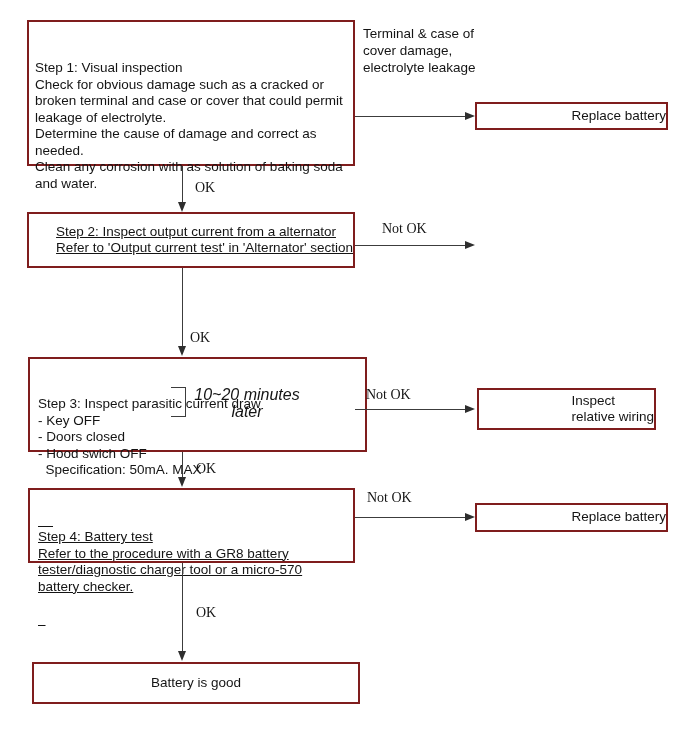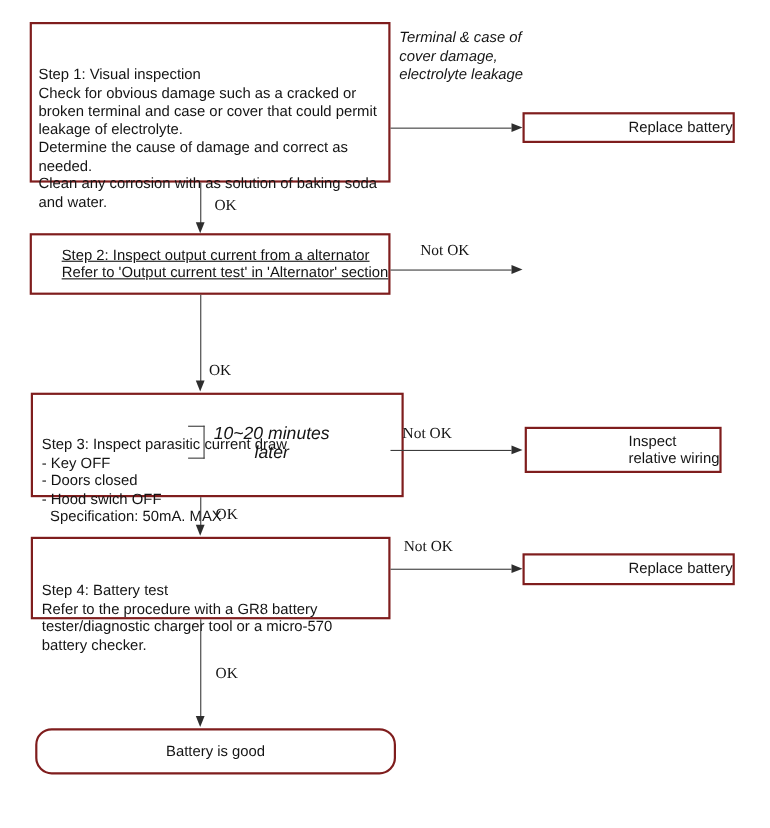--- a/index.html
+++ b/index.html
@@ -22,21 +22,20 @@
     white-space: pre;
   }
   .box .txt { display: block; white-space: pre; }
   .vcenter { display: flex; align-items: center; justify-content: flex-end; }
   .ccenter { display: flex; align-items: center; justify-content: center; text-align: center; }
   .note {
     position: absolute;
     font-size: 13.5px;
     line-height: 17px;
     white-space: pre;
-    font-style: italic;
   }
   .edge-label {
     position: absolute;
     font-size: 14px;
     line-height: 16px;
     white-space: pre;
     font-family: Liberation Serif, serif;
   }
   .vline { position: absolute; width: 1px; background: #3c3c3c; }
   .hline { position: absolute; height: 1px; background: #3c3c3c; }
@@ -90,28 +89,28 @@
   </div>
 
   <div class="box" style="left:28px; top:357px; width:339px; height:95px; padding:4px 0 0 8px;">
     <span class="txt">Step 3: Inspect parasitic current draw
 - Key OFF
 - Doors closed
 - Hood swich OFF
   Specification: 50mA. MAX</span>
   </div>
 
-  <div class="box" style="left:28px; top:488px; width:327px; height:75px; padding:6px 0 0 8px;">
+  <div class="box" style="left:28px; top:488px; width:327px; height:75px; padding:6px 0 0 8px;text-decoration:underline;">
     <span class="txt">Step 4: Battery test
 Refer to the procedure with a GR8 battery
 tester/diagnostic charger tool or a micro-570
 battery checker.</span>
   </div>
 
-  <div class="box ccenter" style="left:32px; top:662px; width:328px; height:42px;border-radius:15px;">
+  <div class="box ccenter" style="left:32px; top:662px; width:328px; height:42px;">
     <span class="txt">Battery is good</span>
   </div>
 
   <div class="box vcenter" style="left:475px; top:102px; width:193px; height:28px; padding-left:8px;">
     <span class="txt">Replace battery</span>
   </div>
 
 
   <div class="box vcenter" style="left:477px; top:388px; width:179px; height:42px; padding-left:8px;">
     <span class="txt">Inspect

